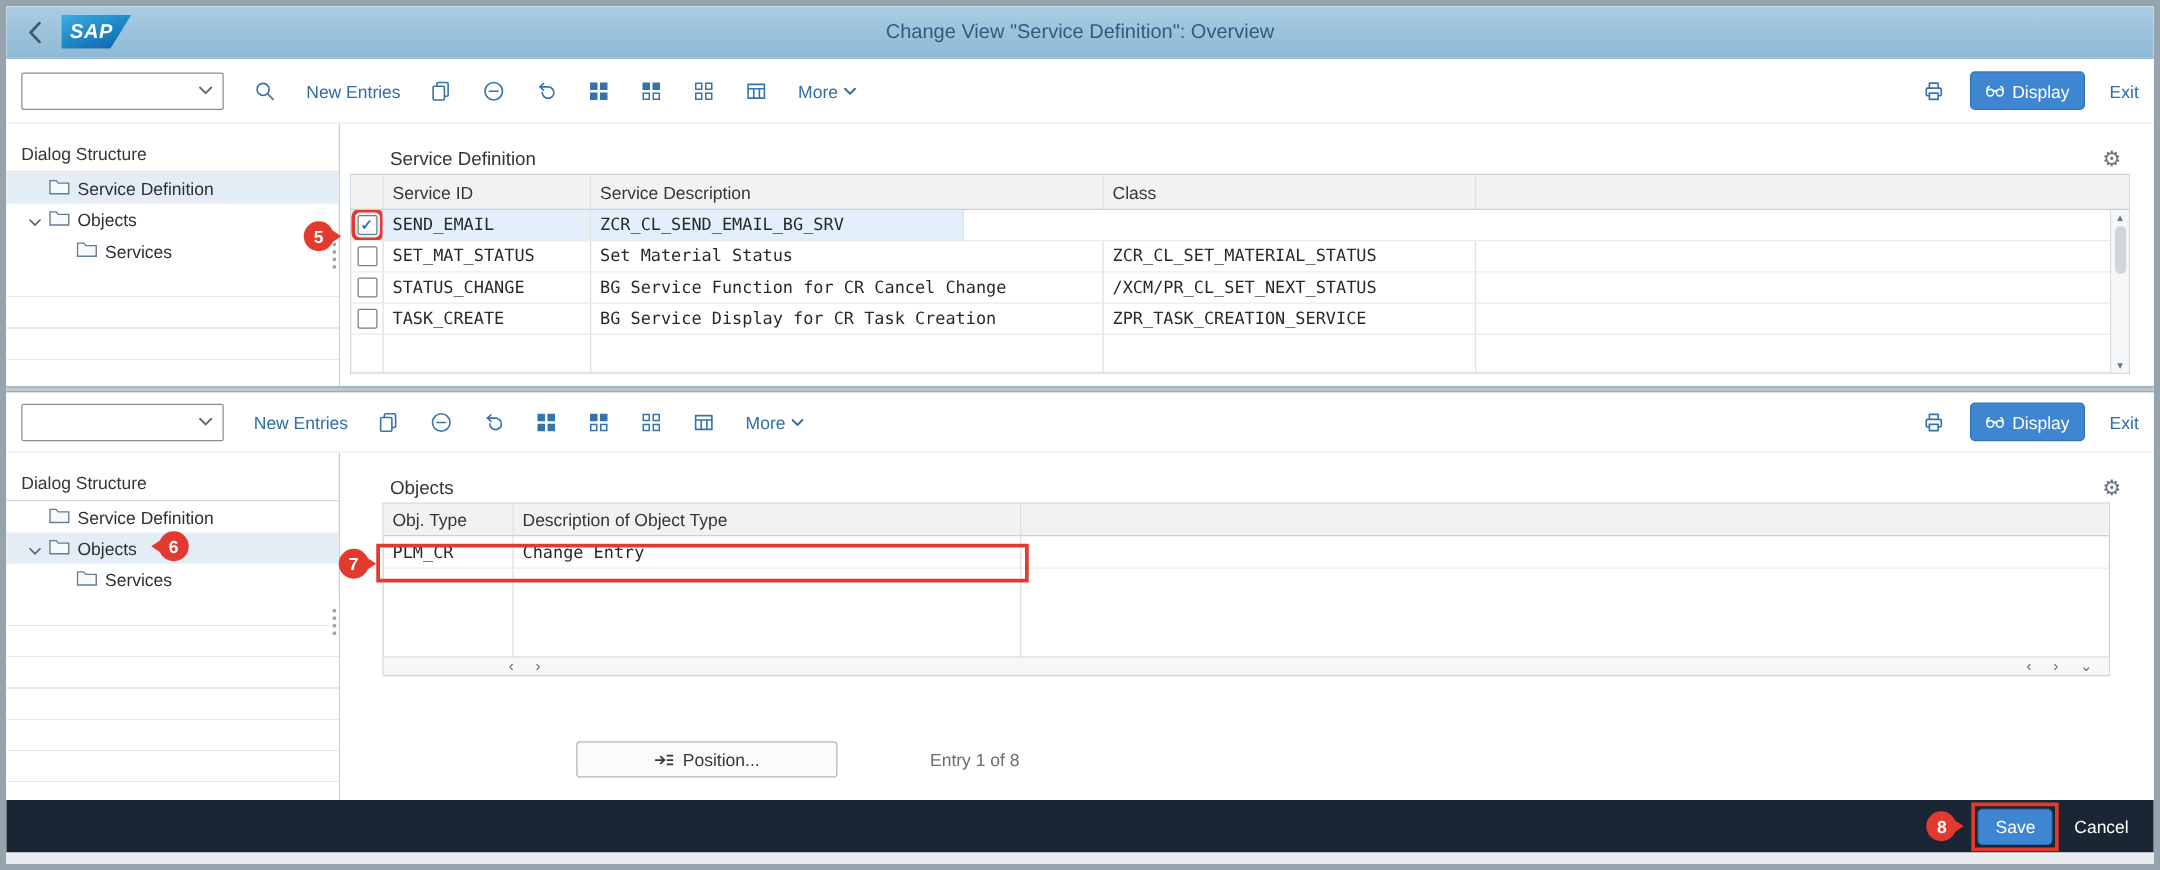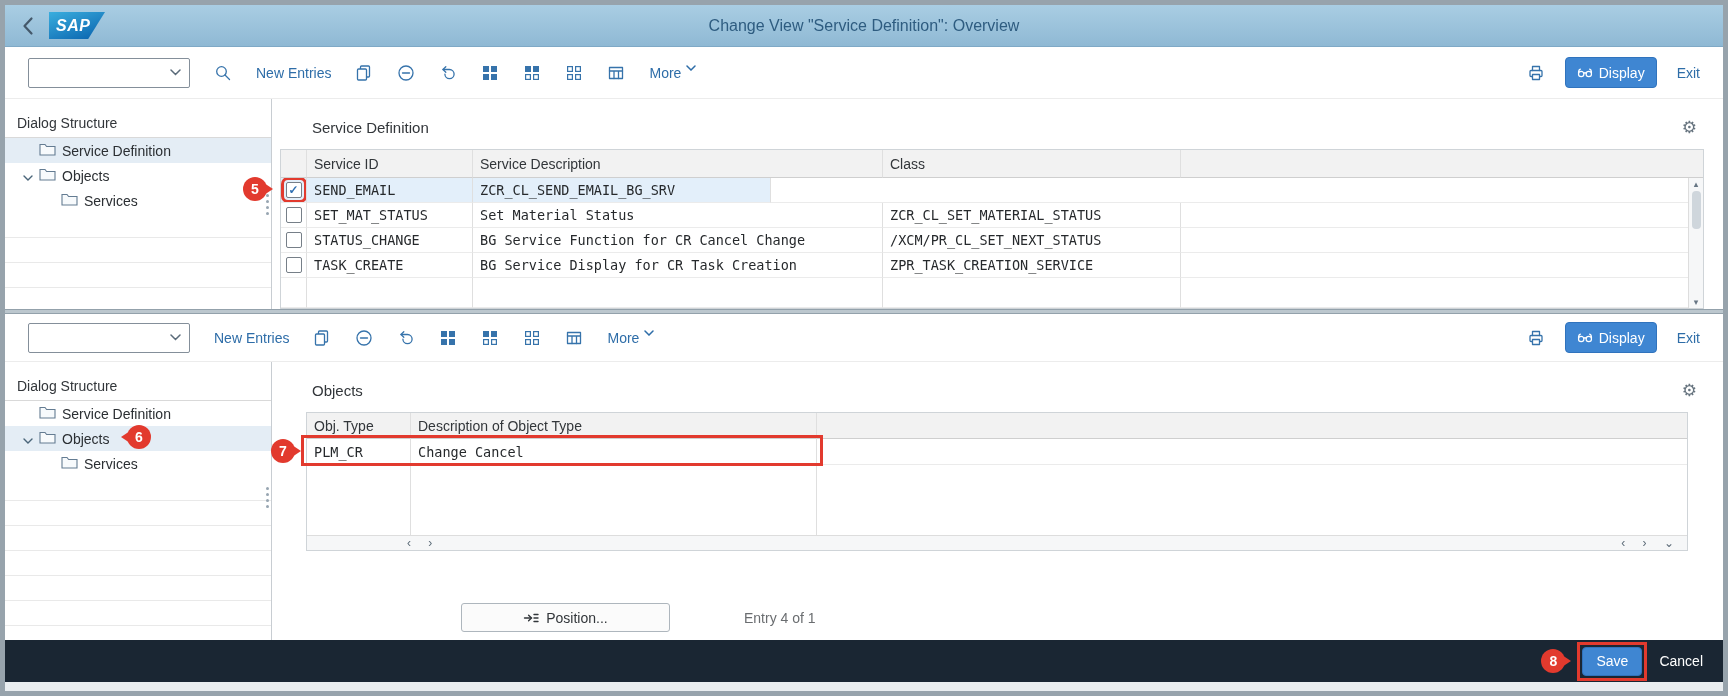--- a/index.html
+++ b/index.html
@@ -15,27 +15,27 @@
   .back-btn { margin-left:16px; display:inline-flex; cursor:pointer; }
   .sap-logo { margin-left:14px; width:56px; height:27px;
               background:linear-gradient(160deg,#3aaede 0%,#0f6cb4 85%);
               clip-path:polygon(0 0,100% 0,70% 100%,0 100%);
               color:#fff; font-style:italic; font-weight:bold; font-size:16px;
               display:flex; align-items:center; padding-left:7px; letter-spacing:.5px; }
   .tb-title { position:absolute; left:0; right:0; text-align:center; color:#2e5c80; font-size:16px; pointer-events:none; }
 
   
   .toolbar { flex:0 0 52px; background:#fff; border-bottom:1px solid #ececec;
-             display:flex; align-items:center; padding:0 23px; gap:24px; }
+             display:flex; align-items:center; padding:0 12px; gap:24px; }
   .toolbar.second { flex:0 0 48px; }
   .combo { width:162px; height:30px; border:1px solid #848f9a; border-radius:2px; background:#fff;
            display:flex; align-items:center; justify-content:flex-end; padding-right:8px; cursor:pointer; }
   .link { color:#2e6da8; font-size:14px; text-decoration:none; cursor:pointer; white-space:nowrap; }
   .icon-btn { display:inline-flex; cursor:pointer; }
-  .more { display:inline-flex; gap:5px; }
+  .more { display:inline-flex; align-items:center; gap:5px; }
   .tb-right { margin-left:auto; display:flex; align-items:center; gap:20px; }
   .btn-primary { background:#3f86d2; border:1px solid #3073bd; color:#fff; font-size:14px;
                  border-radius:4px; height:31px; padding:0 11px; display:inline-flex;
                  align-items:center; gap:6px; cursor:pointer; font-family:inherit; }
   .ic { stroke:#3673ab; fill:none; stroke-width:1.3; stroke-linecap:round; stroke-linejoin:round; }
 
   
   .divider { flex:0 0 5px; background:#bcc7ce; border-top:1px solid #93a1ab; border-bottom:1px solid #93a1ab; }
 
   
@@ -55,21 +55,21 @@
   .sb-fill { flex:1 1 auto; background:repeating-linear-gradient(to bottom,#fff 0 24px,#e9e9e9 24px 25px); }
   .grip { position:absolute; right:2px; top:45%; display:flex; flex-direction:column; gap:3px; }
   .grip i { width:3px; height:3px; border-radius:50%; background:#97a5b1; }
 
   .main { flex:1; position:relative; display:flex; flex-direction:column; overflow:hidden; background:#fff; }
   .area-head { display:flex; align-items:center; margin:16px 26px 0 40px; height:24px; }
   .area-title { font-size:15px; color:#32363a; }
   .gear { margin-left:auto; color:#67747f; font-size:17px; cursor:pointer; line-height:1; }
 
   
-  .tbl { position:relative; border:1px solid #cfd4d8; background:#fff; display:flex; flex-direction:column; margin-top:10px; }
+  .tbl { position:relative; border:1px solid #cfd4d8; background:#fff; display:flex; flex-direction:column; }
   .t-top { margin-left:8px; width:1424px; height:160px; }
   .t-bot { margin-left:34px; width:1382px; height:139px;justify-content:center; }
   .trow { display:flex; flex:0 0 25px; }
   .t-bot .trow { flex:0 0 26px; }
   .trow.thead { flex:0 0 28px; background:#f2f2f2; }
   .t-bot .trow.thead { flex:0 0 26px; }
   .trow.grow { flex:1 1 auto; }
   .c { border-right:1px solid #dfdfdf; border-bottom:1px solid #ebebeb; display:flex; align-items:center;
        padding-left:7px; font-size:14px; color:#26292c; overflow:hidden; white-space:nowrap; }
   .thead .c { border-bottom:1px solid #cfcfcf; color:#32363a; }
@@ -468,21 +468,21 @@
         <span class="gear">⚙</span>
       </div>
       <div class="tbl t-bot">
         <div class="trow thead">
           <div class="c ot">Obj. Type</div>
           <div class="c od">Description of Object Type</div>
           <div class="c fill"></div>
         </div>
         <div class="trow">
           <div class="c ot mono">PLM_CR</div>
-          <div class="c od mono">Change Cancel</div>
+          <div class="c od mono">Change Entry</div>
           <div class="c fill"></div>
         </div>
         <div class="trow grow">
           <div class="c ot"></div>
             <div class="c od"></div>
             <div class="c fill"></div>
         </div>
         <div class="hscroll">
           <span class="harr-left">‹ ›</span>
           <span class="harr-right">‹ › ⌄</span>
@@ -491,21 +491,21 @@
 
       <div class="pos-row">
         <button class="pos-btn">
           <svg width="16" height="16" viewBox="0 0 16 16" fill="none" stroke="#32363a" stroke-width="1.4" stroke-linecap="round">
               <path d="M1.5 8 H8"></path>
               <path d="M5.6 5.3 L8.5 8 L5.6 10.7"></path>
               <path d="M11 4.5 H15 M11 8 H15 M11 11.5 H15"></path>
             </svg>
           <span>Position...</span>
         </button>
-        <span class="entry-status">Entry 4 of 1</span>
+        <span class="entry-status">Entry 1 of 8</span>
       </div>
     </div>
   </div>
 
   <div class="footer">
     <div class="f-right">
       <span class="marker tail-right">8</span>
       <span class="red-wrap">
         <button class="btn-primary save-btn">Save</button>
       </span>

